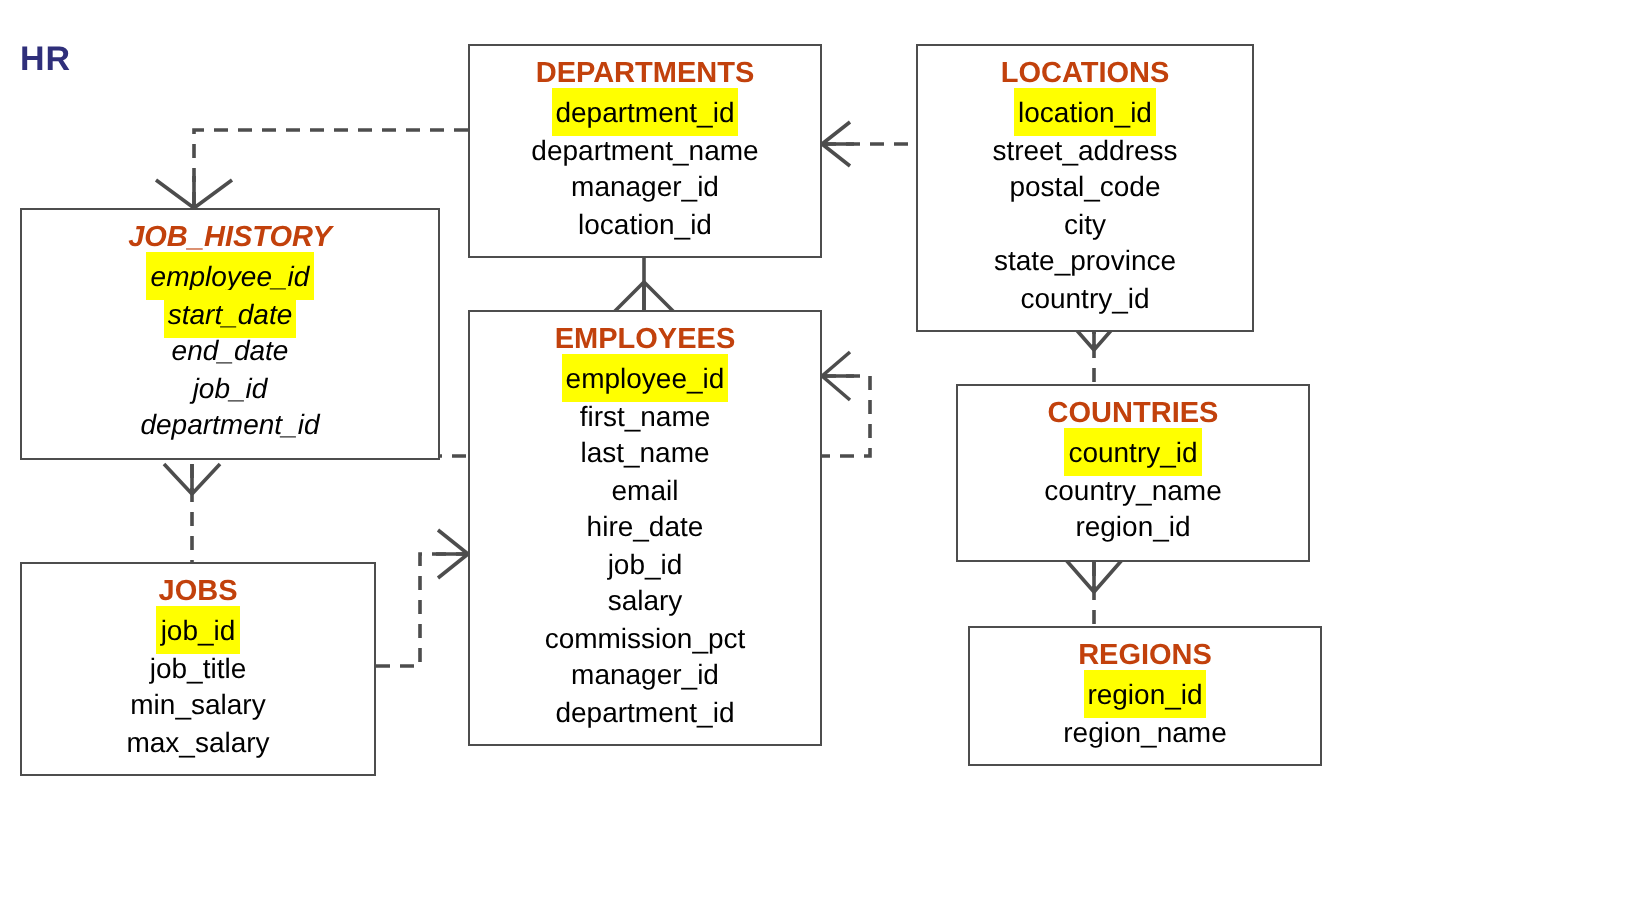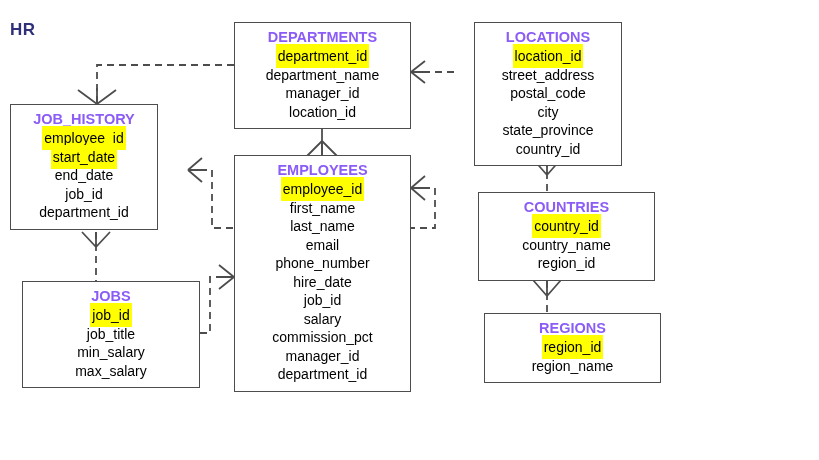--- a/index.html
+++ b/index.html
@@ -36,21 +36,21 @@
     position: absolute;
     box-sizing: border-box;
     border: 1.6px solid #4d4d4d;
     background: #ffffff;
     text-align: center;
     padding: 5px 4px 7px 4px;
   }
   .entity-name {
     font-size: 14.5px;
     font-weight: bold;
-    color: #8b5cf6;
+    color: #c2410c;
     line-height: 19px;
     white-space: nowrap;
   }
   .attr {
     font-size: 14px;
     color: #000000;
     line-height: 18.5px;
     white-space: nowrap;
   }
   .attr > span.txt {
@@ -94,30 +94,30 @@
 
       <path d="M 547 160 L 547 192" stroke-dasharray="7,5"></path>
       <path d="M 547 175 L 533 159 M 547 175 L 561 159 M 547 175 L 547 159" stroke-dasharray="none"></path>
 
       <path d="M 547 281 L 547 313" stroke-dasharray="7,5"></path>
       <path d="M 547 296 L 533 280 M 547 296 L 561 280 M 547 296 L 547 280" stroke-dasharray="none"></path>
 
     </g>
   </svg>
 
-  <div class="entity" id="e-job_history" style="left:10px; top:104px; width:148px;">
+  <div class="entity" id="e-job_history" style="left:10px; top:104px; width:210px;font-style:italic;">
     <div class="entity-name">JOB_HISTORY</div>
     <div class="attr pk"><span class="txt">employee_id</span></div>
     <div class="attr pk"><span class="txt">start_date</span></div>
     <div class="attr"><span class="txt">end_date</span></div>
     <div class="attr"><span class="txt">job_id</span></div>
     <div class="attr"><span class="txt">department_id</span></div>
   </div>
 
-  <div class="entity" id="e-jobs" style="left:22px; top:281px; width:178px;">
+  <div class="entity" id="e-jobs" style="left:10px; top:281px; width:178px;">
     <div class="entity-name">JOBS</div>
     <div class="attr pk"><span class="txt">job_id</span></div>
     <div class="attr"><span class="txt">job_title</span></div>
     <div class="attr"><span class="txt">min_salary</span></div>
     <div class="attr"><span class="txt">max_salary</span></div>
   </div>
 
   <div class="entity" id="e-departments" style="left:234px; top:22px; width:177px;">
     <div class="entity-name">DEPARTMENTS</div>
     <div class="attr pk"><span class="txt">department_id</span></div>
@@ -125,30 +125,29 @@
     <div class="attr"><span class="txt">manager_id</span></div>
     <div class="attr"><span class="txt">location_id</span></div>
   </div>
 
   <div class="entity" id="e-employees" style="left:234px; top:155px; width:177px;">
     <div class="entity-name">EMPLOYEES</div>
     <div class="attr pk"><span class="txt">employee_id</span></div>
     <div class="attr"><span class="txt">first_name</span></div>
     <div class="attr"><span class="txt">last_name</span></div>
     <div class="attr"><span class="txt">email</span></div>
-    <div class="attr"><span class="txt">phone_number</span></div>
     <div class="attr"><span class="txt">hire_date</span></div>
     <div class="attr"><span class="txt">job_id</span></div>
     <div class="attr"><span class="txt">salary</span></div>
     <div class="attr"><span class="txt">commission_pct</span></div>
     <div class="attr"><span class="txt">manager_id</span></div>
     <div class="attr"><span class="txt">department_id</span></div>
   </div>
 
-  <div class="entity" id="e-locations" style="left:474px; top:22px; width:148px;">
+  <div class="entity" id="e-locations" style="left:458px; top:22px; width:169px;">
     <div class="entity-name">LOCATIONS</div>
     <div class="attr pk"><span class="txt">location_id</span></div>
     <div class="attr"><span class="txt">street_address</span></div>
     <div class="attr"><span class="txt">postal_code</span></div>
     <div class="attr"><span class="txt">city</span></div>
     <div class="attr"><span class="txt">state_province</span></div>
     <div class="attr"><span class="txt">country_id</span></div>
   </div>
 
   <div class="entity" id="e-countries" style="left:458px; top:192px; width:177px;margin-left:20px;">

